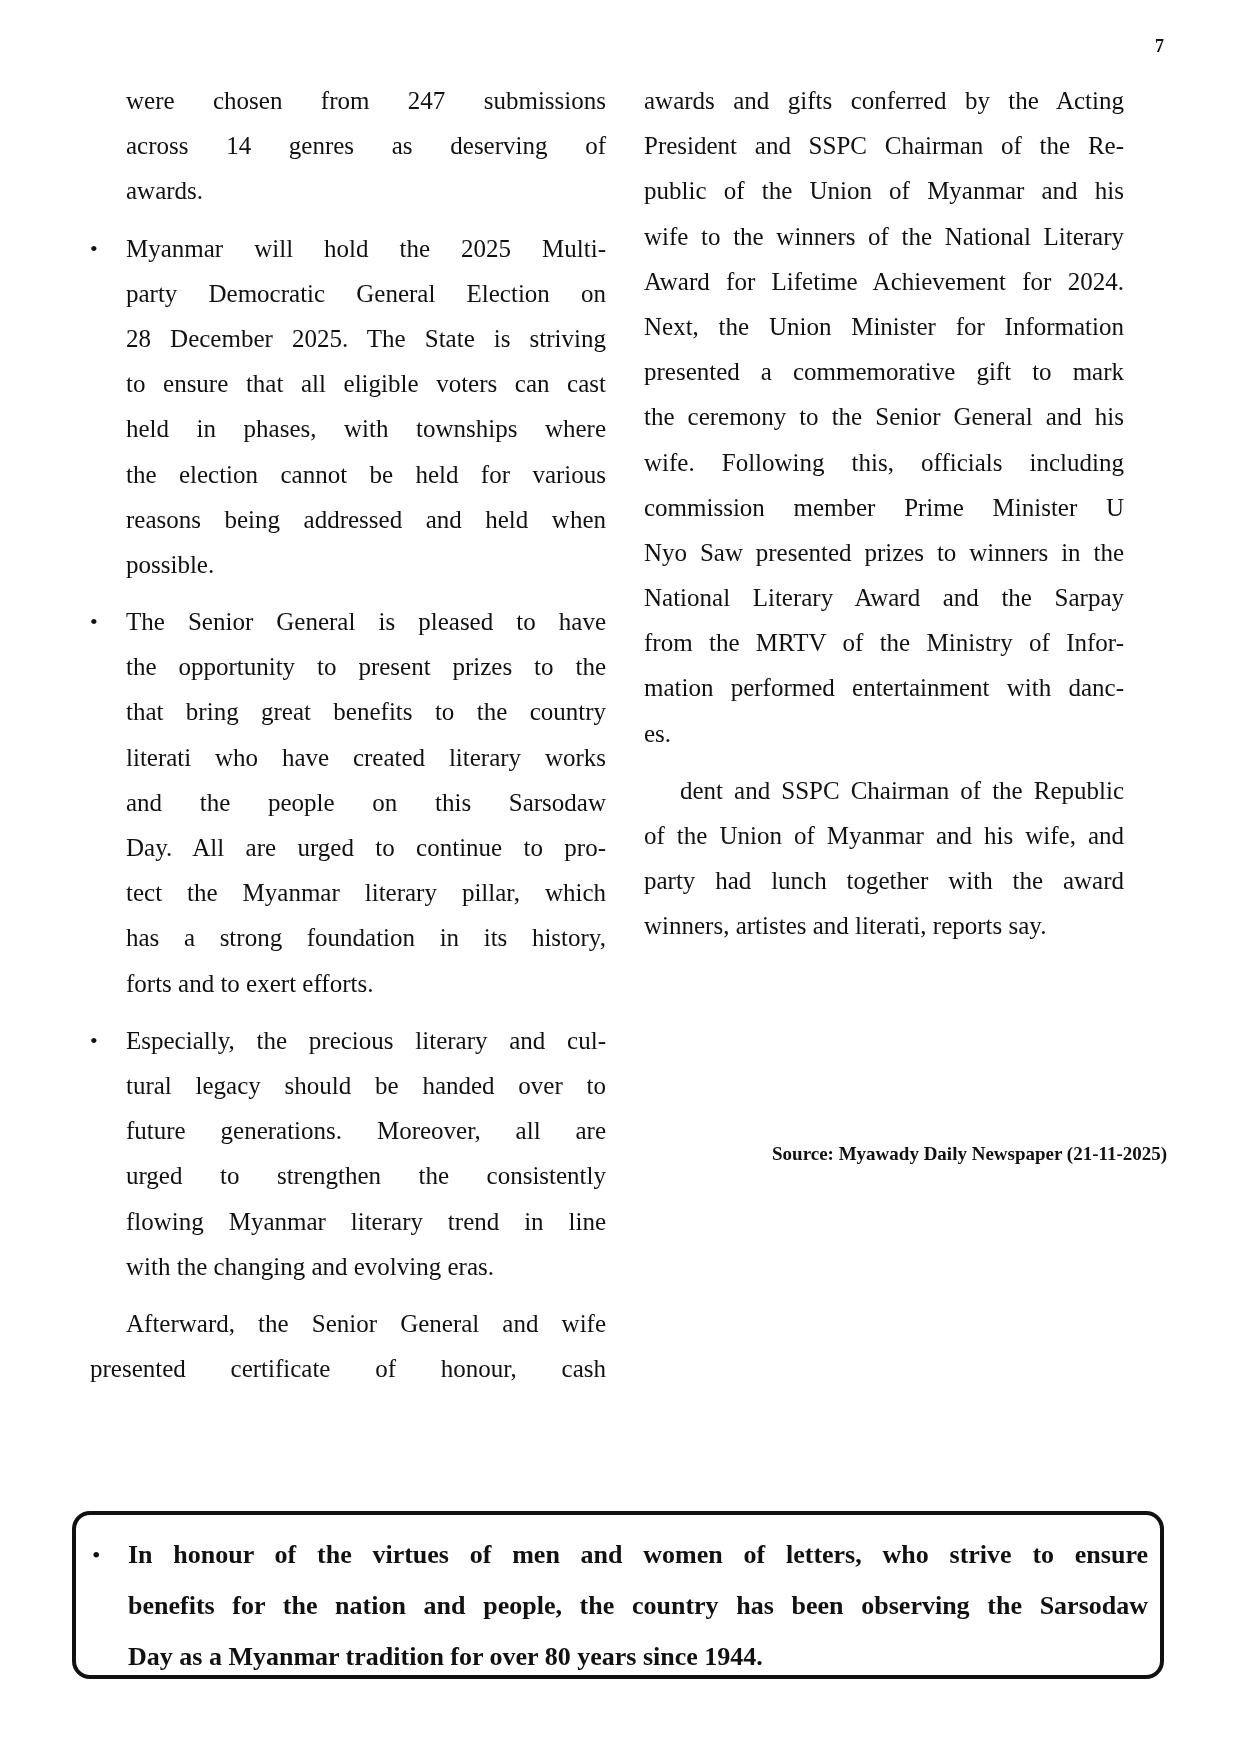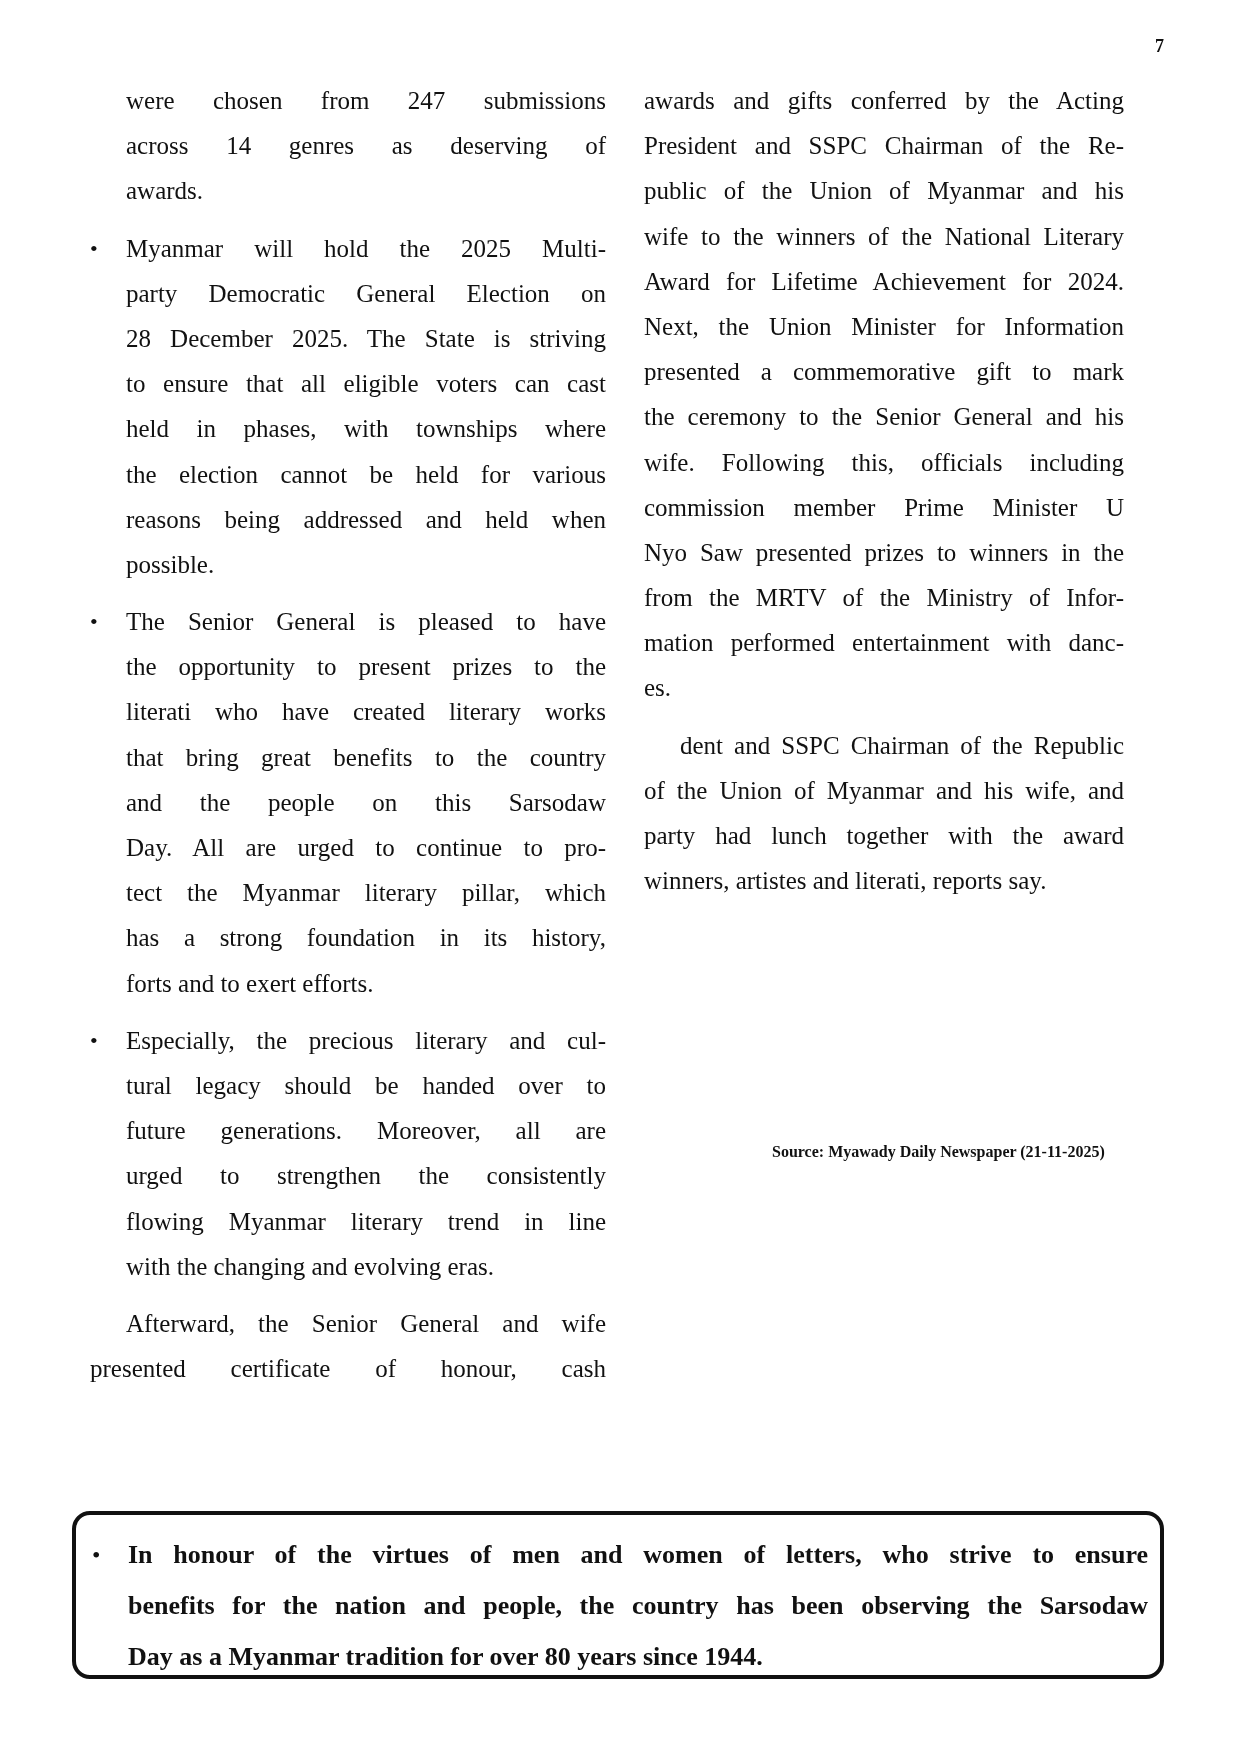--- a/index.html
+++ b/index.html
@@ -8,21 +8,21 @@
   .page-number { position: absolute; top: 36px; left: 1155px; font-weight: bold; font-size: 18px; }
   .col { position: absolute; top: 78px; width: 480px; font-size: 25px; }
   .col-left { left: 126px; }
   .col-right { left: 644px; }
   .line { height: 45.2px; line-height: 45.2px; text-align: justify; text-align-last: justify; white-space: nowrap; }
   .line.last { text-align-last: left; }
   .block { margin-bottom: 12px; position: relative; }
   .bullet-dot { position: absolute; left: -36px; top: 0; height: 45.2px; line-height: 45.2px; font-size: 22px; }
   .para-indent .line:first-child { text-indent: 36px; }
   .para-out .line:nth-child(n+2) { margin-left: -36px; }
-  .source { position: absolute; top: 1143px; left: 772px; font-weight: bold; font-size: 16px; }
+  .source { position: absolute; top: 1143px; left: 772px; font-weight: bold; font-size: 19px; }
   .box { position: absolute; left: 72px; top: 1511px; width: 1092px; height: 168px;
          border: 4px solid #111111; border-radius: 18px; box-sizing: border-box; }
   .box .bullet-dot { left: 16px; top: 14px; font-size: 24px; height: 52px; line-height: 52px; }
   .box-lines { position: absolute; left: 52px; top: 14px; width: 1020px; font-weight: bold; font-size: 26px; }
   .box-lines .line { height: 51px; line-height: 51px; }
 </style>
 </head>
 <body>
 
 <div class="page-number">7</div>
@@ -43,22 +43,22 @@
     <div class="line">held in phases, with townships where</div>
     <div class="line">the election cannot be held for various</div>
     <div class="line">reasons being addressed and held when</div>
     <div class="line last">possible.</div>
   </div>
 
   <div class="block">
     <span class="bullet-dot">•</span>
     <div class="line">The Senior General is pleased to have</div>
     <div class="line">the opportunity to present prizes to the</div>
+    <div class="line">that bring great benefits to the country</div>
     <div class="line">literati who have created literary works</div>
-    <div class="line">that bring great benefits to the country</div>
     <div class="line">and the people on this Sarsodaw</div>
     <div class="line">Day.  All are urged to continue to pro-</div>
     <div class="line">tect the Myanmar literary pillar, which</div>
     <div class="line">has a strong foundation in its history,</div>
     <div class="line last">forts and to exert efforts.</div>
   </div>
 
   <div class="block">
     <span class="bullet-dot">•</span>
     <div class="line">Especially, the precious literary and cul-</div>
@@ -81,20 +81,21 @@
     <div class="line">President and SSPC Chairman of the Re-</div>
     <div class="line">public of the Union of Myanmar and his</div>
     <div class="line">wife to the winners of the National Literary</div>
     <div class="line">Award for Lifetime Achievement for 2024.</div>
     <div class="line">Next, the Union Minister for Information</div>
     <div class="line">presented a commemorative gift to mark</div>
     <div class="line">the ceremony to the Senior General and his</div>
     <div class="line">wife. Following this, officials including</div>
     <div class="line">commission member Prime Minister U</div>
     <div class="line">Nyo Saw presented prizes to winners in the</div>
+    <div class="line">National Literary Award and the Sarpay</div>
     <div class="line">from the MRTV of the Ministry of Infor-</div>
     <div class="line">mation performed entertainment with danc-</div>
     <div class="line last">es.</div>
   </div>
 
   <div class="block para-indent">
     <div class="line">dent and SSPC Chairman of the Republic</div>
     <div class="line">of the Union of Myanmar and his wife, and</div>
     <div class="line">party had lunch together with the award</div>
     <div class="line last">winners, artistes and literati, reports say.</div>

